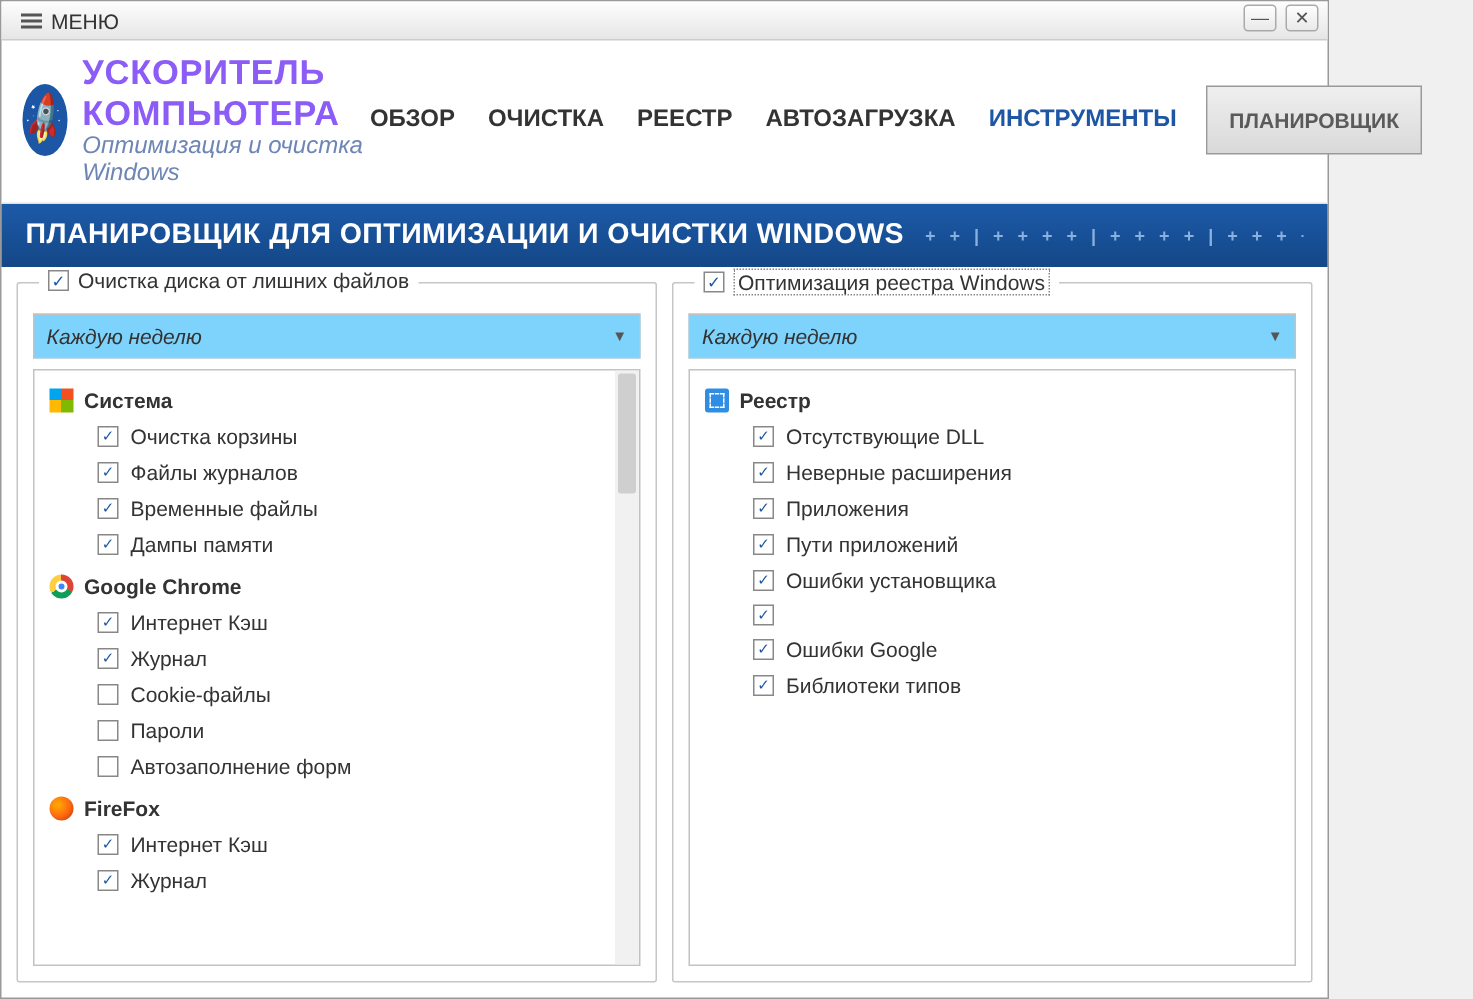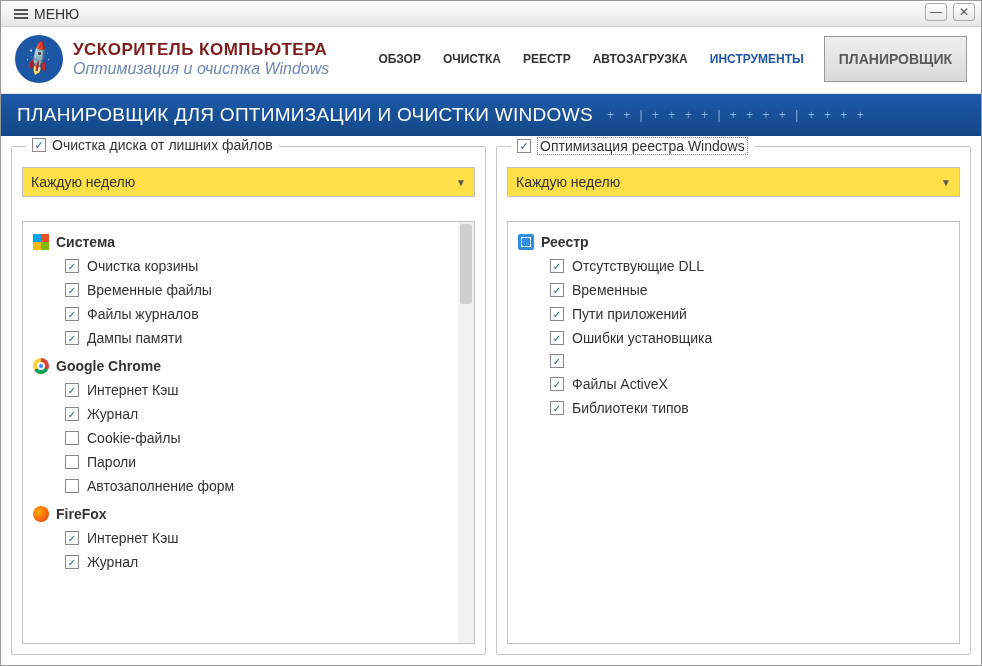--- a/index.html
+++ b/index.html
@@ -1,54 +1,54 @@
 <!DOCTYPE html>
 <html><head>
 <meta charset="utf-8">
 <style>
   * { box-sizing: border-box; }
   html, body { margin:0; padding:0; font-family: "Segoe UI", Tahoma, Arial, sans-serif; font-size:14px; color:#333; }
   body { background:#f0f0f0; width:982px; height:666px; overflow:hidden; }
 
-  .window { width:982px; height:666px; background:#fff; display:flex; flex-direction:column; border:1px solid #999; }
+  .window { width:886px; height:666px; background:#fff; display:flex; flex-direction:column; border:1px solid #999; }
 
   
   .titlebar { height:26px; background:linear-gradient(#fdfdfd,#e6e6e6); border-bottom:1px solid #ccc; display:flex; align-items:center; padding:0 4px; position:relative; }
   .menu-btn { display:flex; align-items:center; gap:6px; padding:2px 8px; border:1px solid transparent; cursor:pointer; }
   .burger { display:flex; flex-direction:column; gap:2px; }
   .burger span { width:14px; height:2px; background:#555; }
   .titlebar-right { position:absolute; right:6px; top:2px; display:flex; gap:6px; }
   .win-btn { width:22px; height:18px; border:1px solid #aaa; border-radius:3px; background:linear-gradient(#fefefe,#e9e9e9); display:flex; align-items:center; justify-content:center; cursor:pointer; font-size:12px; color:#555; }
 
   
   .header { display:flex; align-items:center; padding:8px 14px 10px 14px; border-bottom:1px solid #e2e2e2; }
   .brand { display:flex; align-items:center; gap:10px; }
   .brand-icon { width:48px; height:48px; border-radius:50%; background:#1d56a5; display:flex; align-items:center; justify-content:center; }
   .brand-text { display:flex; flex-direction:column; }
-  .brand-title { font-weight:bold; font-size:17px; color:#7f1d1d; letter-spacing:0.5px; }
+  .brand-title { font-weight:bold; font-size:23px; color:#8b5cf6; letter-spacing:0.5px; }
   .brand-sub { font-style:italic; font-size:16px; color:#6d86b5; }
   .nav { margin-left:auto; display:flex; align-items:center; gap:18px; }
-  .nav-item { font-weight:bold; font-size:12px; color:#333; cursor:pointer; padding:4px 2px; }
+  .nav-item { font-weight:bold; font-size:16px; color:#333; cursor:pointer; padding:4px 2px; }
   .nav-item.active { color:#1d56a5; }
   .nav-btn { border:1px solid #999; background:linear-gradient(#efefef,#d9d9d9); color:#5a5a5a; font-weight:bold; padding:14px 14px; cursor:pointer; }
 
   
-  .banner { background:linear-gradient(#1c5aa8,#144787); color:#fff; padding:10px 16px; font-size:19px; font-weight:normal; letter-spacing:0.3px; display:flex; align-items:center; }
+  .banner { background:linear-gradient(#1c5aa8,#144787); color:#fff; padding:10px 16px; font-size:19px; font-weight:bold; letter-spacing:0.3px; display:flex; align-items:center; }
   .banner-ticks { margin-left:14px; letter-spacing:3px; color:#89b1de; font-size:12px; flex:1; overflow:hidden; white-space:nowrap; }
 
   
   .content { flex:1; padding:10px; display:flex; gap:10px; min-height:0; }
   .panel { flex:1; border:1px solid #c6c6c6; border-radius:2px; position:relative; display:flex; flex-direction:column; padding:14px 10px 10px 10px; min-width:0; }
   .panel-legend { position:absolute; top:-10px; left:14px; background:#fff; padding:0 6px; display:flex; align-items:center; gap:6px; font-size:14px; }
   .panel-legend .chk { width:14px; height:14px; border:1px solid #888; display:flex; align-items:center; justify-content:center; font-size:11px; color:#1d56a5; background:#fff; }
   .panel-legend.sel span.lbl { border:1px dotted #888; padding:0 2px; }
-  .dropdown { margin-top:6px; border:1px solid #c2c2c2; background:#fde047; padding:6px 8px; display:flex; align-items:center; justify-content:space-between; cursor:pointer; }
+  .dropdown { margin-top:6px; border:1px solid #c2c2c2; background:#7dd3fc; padding:6px 8px; display:flex; align-items:center; justify-content:space-between; cursor:pointer;font-style:italic; }
   .dropdown .arrow { font-size:10px; color:#555; }
 
-  .tree { margin-top:24px; border:1px solid #c2c2c2; flex:1; overflow:hidden; position:relative; display:flex; }
+  .tree { margin-top:7px; border:1px solid #c2c2c2; flex:1; overflow:hidden; position:relative; display:flex; }
   .tree-inner { flex:1; overflow-y:hidden; padding:8px 6px; }
   .scrollbar { width:16px; background:#f1f1f1; position:relative; }
   .scrollbar .thumb { position:absolute; left:2px; top:2px; width:12px; height:80px; background:#cfcfcf; border-radius:2px; }
 
   .group { margin-bottom:4px; }
   .group-header { display:flex; align-items:center; gap:7px; padding:4px 4px; font-weight:bold; }
   .items { padding-left:34px; }
   .item { display:flex; align-items:center; gap:8px; padding:4px 2px;text-align:right; }
   .cb { width:14px; height:14px; border:1px solid #888; display:flex; align-items:center; justify-content:center; font-size:10px; color:#1d56a5; background:#fff; cursor:pointer; flex-shrink:0; }
   .cb.checked::after { content:"✓"; }
@@ -128,25 +128,25 @@
                 <span class="ico ico-windows"></span>
                 <span class="group-label">Система</span>
               </div>
               <div class="items">
                 <div class="item">
                   <span class="cb checked"></span>
                   <span class="item-label">Очистка корзины</span>
                 </div>
                 <div class="item">
                   <span class="cb checked"></span>
+                  <span class="item-label">Файлы журналов</span>
+                </div>
+                <div class="item">
+                  <span class="cb checked"></span>
                   <span class="item-label">Временные файлы</span>
-                </div>
-                <div class="item">
-                  <span class="cb checked"></span>
-                  <span class="item-label">Файлы журналов</span>
                 </div>
                 <div class="item">
                   <span class="cb checked"></span>
                   <span class="item-label">Дампы памяти</span>
                 </div>
               </div>
             </div>
             <div class="group">
               <div class="group-header">
                 <span class="ico ico-chrome"></span>
@@ -214,36 +214,40 @@
                 <span class="ico ico-registry"></span>
                 <span class="group-label">Реестр</span>
               </div>
               <div class="items">
                 <div class="item">
                   <span class="cb checked"></span>
                   <span class="item-label">Отсутствующие DLL</span>
                 </div>
                 <div class="item">
                   <span class="cb checked"></span>
-                  <span class="item-label">Временные</span>
+                  <span class="item-label">Неверные расширения</span>
+                </div>
+                <div class="item">
+                  <span class="cb checked"></span>
+                  <span class="item-label">Приложения</span>
                 </div>
                 <div class="item">
                   <span class="cb checked"></span>
                   <span class="item-label">Пути приложений</span>
                 </div>
                 <div class="item">
                   <span class="cb checked"></span>
                   <span class="item-label">Ошибки установщика</span>
                 </div>
                 <div class="item">
                   <span class="cb checked"></span>
                 </div>
                 <div class="item">
                   <span class="cb checked"></span>
-                  <span class="item-label">Файлы ActiveX</span>
+                  <span class="item-label">Ошибки Google</span>
                 </div>
                 <div class="item">
                   <span class="cb checked"></span>
                   <span class="item-label">Библиотеки типов</span>
                 </div>
               </div>
             </div>
           </div>
       </div>
     </div>

